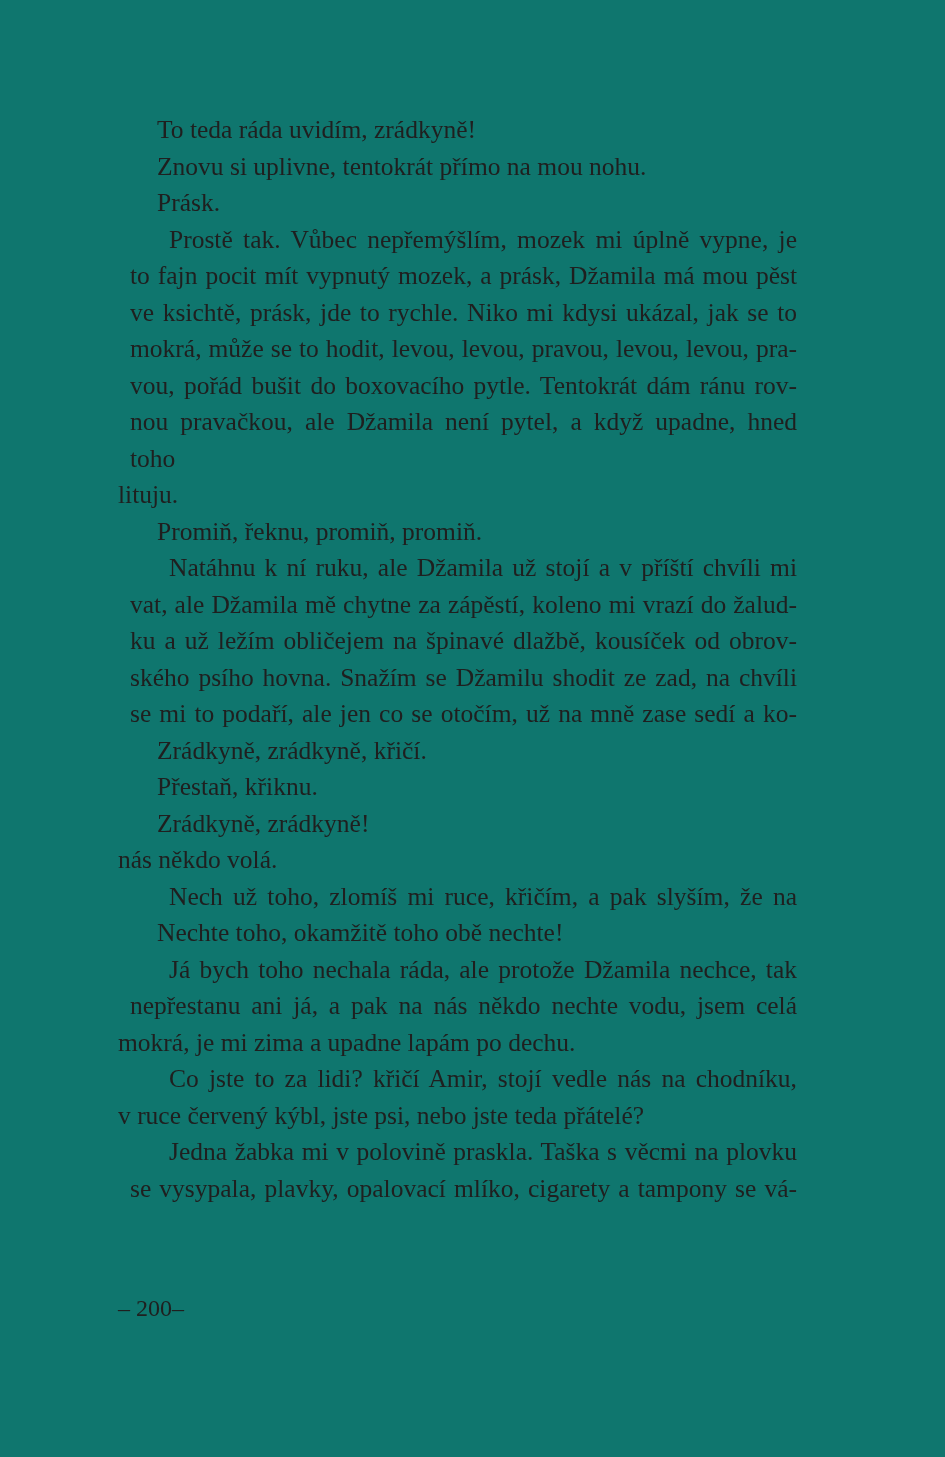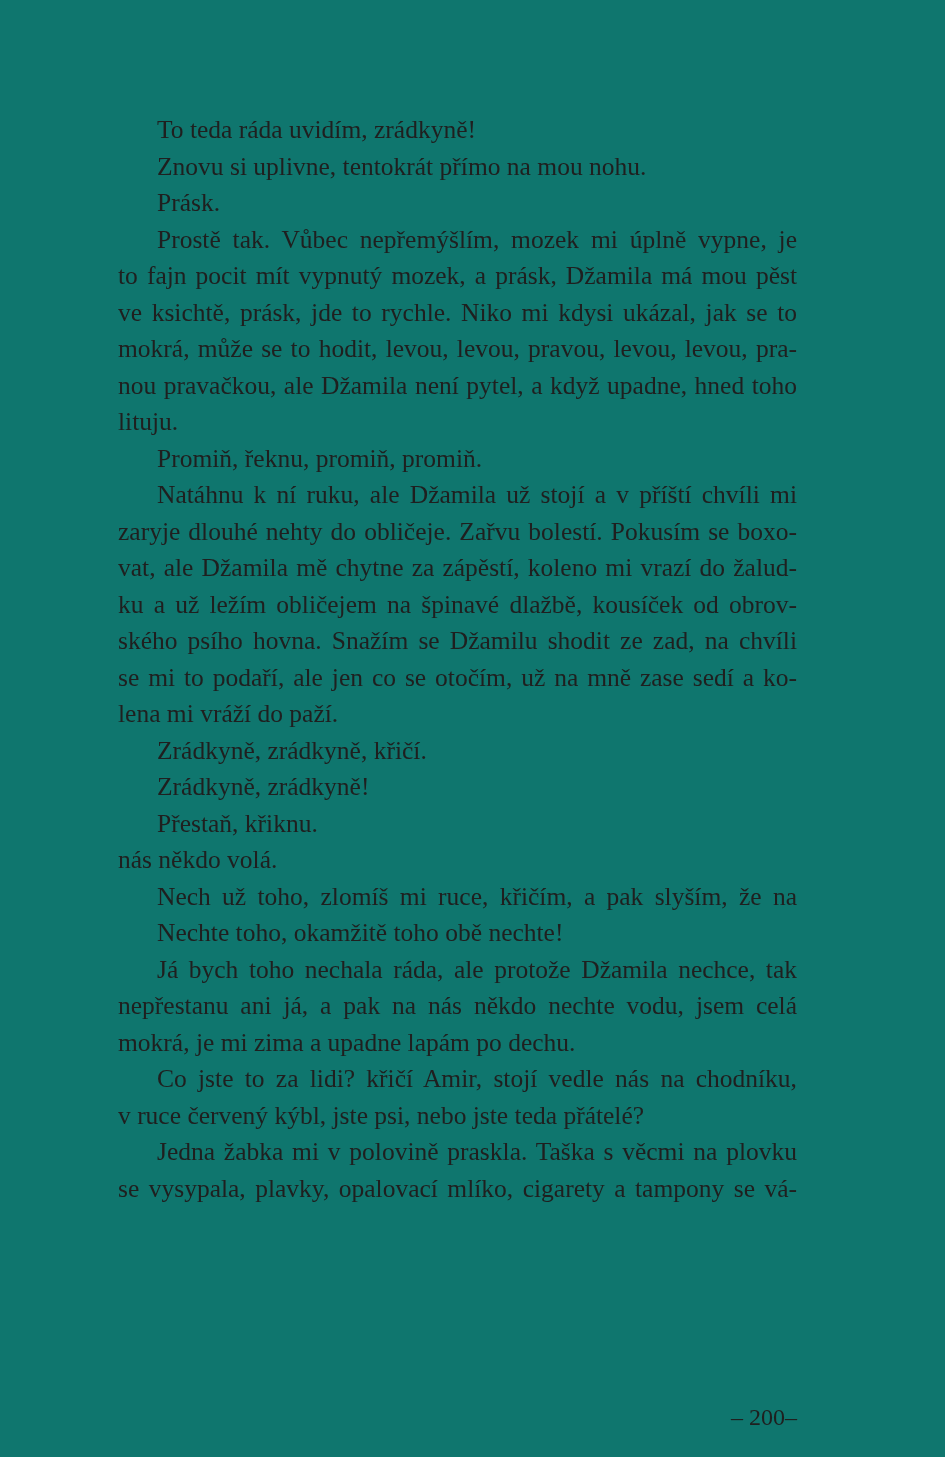--- a/index.html
+++ b/index.html
@@ -26,61 +26,61 @@
     line-height: 36.5px;
     text-rendering: optimizeLegibility;
   }
   .line {
     white-space: normal;
   }
   
   .line.just {
     text-align: justify;
     text-align-last: justify;
+    margin-left: 12px;
   }
   
   .line.indent {
     text-indent: 39px;
   }
   .footer {
     position: absolute;
     left: 118px;
-    top: 1402px;
+    top: 1293px;
     width: 679px;
-    text-align: right;
+    text-align: left;
     font-size: 24px;
     line-height: 30px;
     color: #1f1f1f;
   }
 </style>
 </head>
 <body>
 
 <div class="page">
   <div class="text-block">
       <div class="line indent">To teda ráda uvidím, zrádkyně!</div>
       <div class="line indent">Znovu si uplivne, tentokrát přímo na mou nohu.</div>
       <div class="line indent">Prásk.</div>
       <div class="line indent just">Prostě tak. Vůbec nepřemýšlím, mozek mi úplně vypne, je</div>
       <div class="line just">to fajn pocit mít vypnutý mozek, a prásk, Džamila má mou pěst</div>
       <div class="line just">ve ksichtě, prásk, jde to rychle. Niko mi kdysi ukázal, jak se to</div>
       <div class="line just">mokrá, může se to hodit, levou, levou, pravou, levou, levou, pra-</div>
+      <div class="line just">vou, pořád bušit do boxovacího pytle. Tentokrát dám ránu rov-</div>
       <div class="line just">nou pravačkou, ale Džamila není pytel, a když upadne, hned toho</div>
       <div class="line">lituju.</div>
       <div class="line indent">Promiň, řeknu, promiň, promiň.</div>
       <div class="line indent just">Natáhnu k ní ruku, ale Džamila už stojí a v příští chvíli mi</div>
-      <div class="line just">zaryje dlouhé nehty do obličeje. Zařvu bolestí. Pokusím se boxo-</div>
       <div class="line just">vat, ale Džamila mě chytne za zápěstí, koleno mi vrazí do žalud-</div>
       <div class="line just">ku a už ležím obličejem na špinavé dlažbě, kousíček od obrov-</div>
       <div class="line just">ského psího hovna. Snažím se Džamilu shodit ze zad, na chvíli</div>
       <div class="line just">se mi to podaří, ale jen co se otočím, už na mně zase sedí a ko-</div>
-      <div class="line">lena mi vráží do paží.</div>
       <div class="line indent">Zrádkyně, zrádkyně, křičí.</div>
+      <div class="line indent">Přestaň, křiknu.</div>
       <div class="line indent">Zrádkyně, zrádkyně!</div>
-      <div class="line indent">Přestaň, křiknu.</div>
       <div class="line">nás někdo volá.</div>
       <div class="line indent just">Nech už toho, zlomíš mi ruce, křičím, a pak slyším, že na</div>
       <div class="line indent">Nechte toho, okamžitě toho obě nechte!</div>
       <div class="line indent just">Já bych toho nechala ráda, ale protože Džamila nechce, tak</div>
       <div class="line just">nepřestanu ani já, a pak na nás někdo nechte vodu, jsem celá</div>
       <div class="line">mokrá, je mi zima a upadne lapám po dechu.</div>
       <div class="line indent just">Co jste to za lidi? křičí Amir, stojí vedle nás na chodníku,</div>
       <div class="line">v ruce červený kýbl, jste psi, nebo jste teda přátelé?</div>
       <div class="line indent just">Jedna žabka mi v polovině praskla. Taška s věcmi na plovku</div>
       <div class="line just">se vysypala, plavky, opalovací mlíko, cigarety a tampony se vá-</div>

